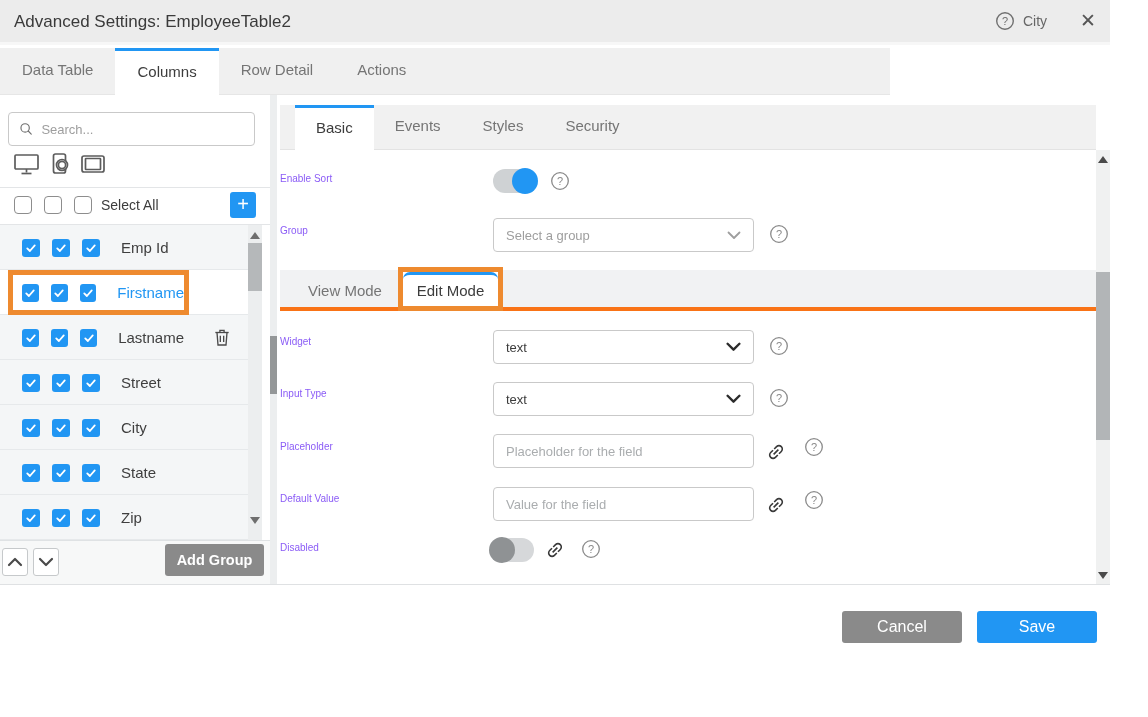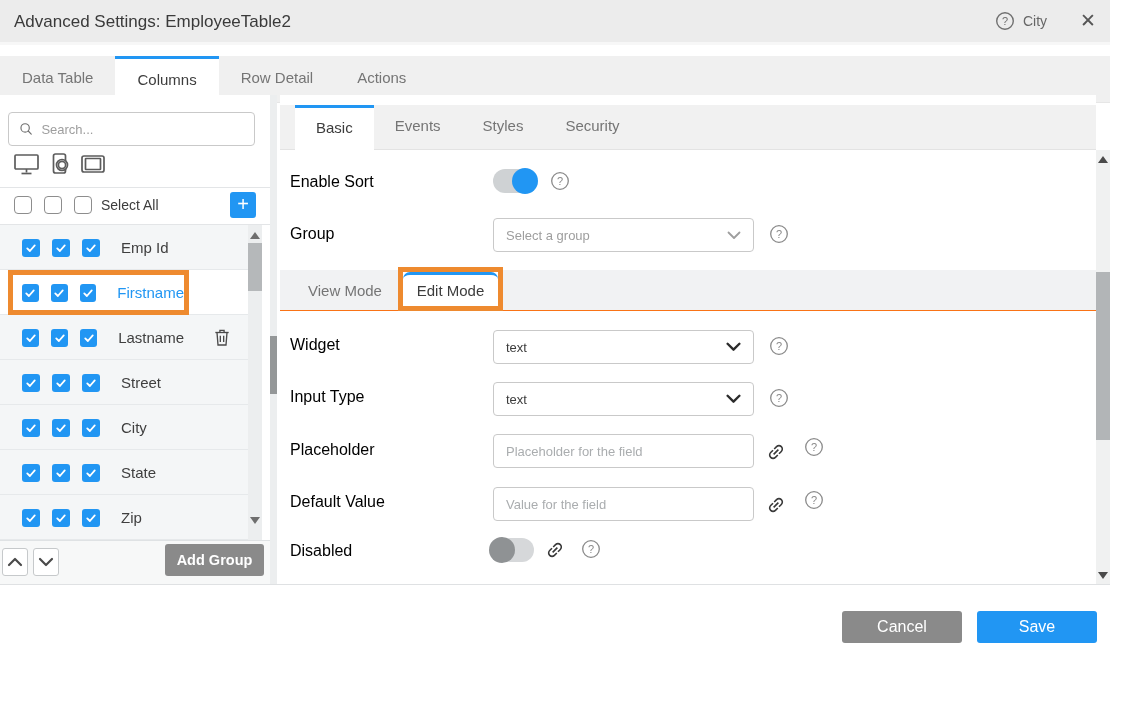--- a/index.html
+++ b/index.html
@@ -7,21 +7,21 @@
   body { font-family:"Liberation Sans","DejaVu Sans",sans-serif; color:#3c3c3c; }
   #stage { position:relative; width:1148px; height:717px; background:#fff; overflow:hidden; }
 
   
   #hdr { position:absolute; left:0; top:0; width:1110px; height:45px; background:#ececec; border-bottom:3px solid #f7f7f7; }
   #hdr-title { position:absolute; left:14px; top:12px; font-size:17px; color:#3a3a3a; }
   #hdr-help { position:absolute; left:995px; top:11px; display:flex; align-items:center; gap:8px; color:#666; font-size:14px; cursor:pointer; }
   #hdr-close { position:absolute; left:1080px; top:9px; font-size:19px; color:#555; cursor:pointer; }
 
   
-  #main-tabs { position:absolute; left:0; top:48px; width:1110px; height:47px; background:#f0f0f0; border-bottom:1px solid #e6e6e6; display:flex;margin-top:8px; }
+  #main-tabs { position:absolute; left:0; top:48px; width:890px; height:47px; background:#f0f0f0; border-bottom:1px solid #e6e6e6; display:flex; }
   .mtab { padding:0 22px; line-height:44px; font-size:15px; color:#757575; cursor:pointer; }
   .mtab.active { background:#fff; border-top:3px solid #2196f3; line-height:41px; color:#3c3c3c; height:47px; }
 
   
   #sidebar { position:absolute; left:0; top:95px; width:270px; height:490px; background:#fff; }
   #search-box { position:absolute; left:8px; top:17px; width:247px; height:34px; border:1px solid #c9c9c9; border-radius:4px; background:#fff; display:flex; align-items:center; padding:0 10px; gap:8px; }
   #search-box input { border:none; outline:none; font-size:13px; color:#3c3c3c; width:100%; font-family:inherit; }
   #search-box input::placeholder { color:#9e9e9e; }
   #device-row { position:absolute; left:13px; top:57px; display:flex; gap:9px; align-items:center; }
   .hline { position:absolute; left:0; width:270px; height:0; border-top:1px solid #e3e5e7; }
@@ -54,38 +54,38 @@
   
   #splitter { position:absolute; left:270px; top:95px; width:7px; height:490px; background:#eceeef; }
   #splitter-handle { position:absolute; left:0; top:241px; width:7px; height:58px; background:#949798; cursor:col-resize; }
 
   
   #panel { position:absolute; left:280px; top:95px; width:816px; height:490px; background:#fff; }
   #panel-tabs { position:absolute; left:0; top:10px; width:816px; height:45px; background:#f1f1f1; border-bottom:1px solid #e3e3e3; display:flex; }
   .ptab { padding:0 21px; line-height:42px; font-size:15px; color:#757575; cursor:pointer; }
   .ptab.active { background:#fff; border-top:3px solid #2196f3; line-height:39px; color:#3c3c3c; height:45px; }
 
-  .flabel { position:absolute; left:10px; font-size:16px; color:#000000; }
+  .flabel { position:absolute; left:0; font-size:10px; color:#8b5cf6; }
   .select-box, .text-input { position:absolute; left:213px; width:261px; height:34px; border:1px solid #c9c9c9; border-radius:4px; background:#fff; display:flex; align-items:center; padding:0 12px; cursor:pointer; }
   .select-box .sel-val { font-size:13px; color:#3c3c3c; flex:1; }
   .select-box .sel-ph { font-size:13px; color:#9e9e9e; flex:1; }
   .text-input input { border:none; outline:none; width:100%; font-size:13px; font-family:inherit; color:#3c3c3c; background:transparent; }
   .text-input input::placeholder { color:#aaadaf; }
 
   .toggle { position:absolute; width:44px; height:24px; border-radius:12px; cursor:pointer; }
   .toggle.on { background:#cfd2d4; }
   .toggle.on .knob { position:absolute; right:-1px; top:-1px; width:26px; height:26px; border-radius:50%; background:#2196f3; }
   .toggle.off { background:#d6d8da; }
   .toggle.off .knob { position:absolute; left:-1px; top:-1px; width:26px; height:26px; border-radius:50%; background:#8f9294; }
 
   .help-ic { position:absolute; width:20px; height:20px; cursor:pointer; }
   .link-ic { position:absolute; width:20px; height:20px; cursor:pointer; transform:rotate(-45deg); }
 
   
-  #mode-bar { position:absolute; left:0; top:175px; width:816px; height:41px; background:#f1f2f3; border-bottom:1px solid #f97316; }
+  #mode-bar { position:absolute; left:0; top:175px; width:816px; height:41px; background:#f1f2f3; border-bottom:4px solid #f97316; }
   #view-mode-tab { position:absolute; left:28px; top:0; line-height:41px; font-size:15px; color:#757575; cursor:pointer; }
   #edit-mode-box { position:absolute; left:118px; top:-3px; width:105px; height:44px; border:5px solid #ee8a2f; background:#fff; }
   #edit-mode-tab { width:100%; height:100%; background:#fff; border-top:3px solid #2196f3; text-align:center; line-height:31px; font-size:15px; color:#3c3c3c; cursor:pointer;border-radius:7px; }
 
   
   #panel-scroll { position:absolute; left:1096px; top:150px; width:14px; height:435px; background:#f0f1f1; }
   #panel-thumb { position:absolute; left:0; top:122px; width:14px; height:168px; background:#b2b5b7; }
 
   #content-bottom-line { position:absolute; left:0; top:584px; width:1110px; height:1px; background:#dfe1e3; }
 

